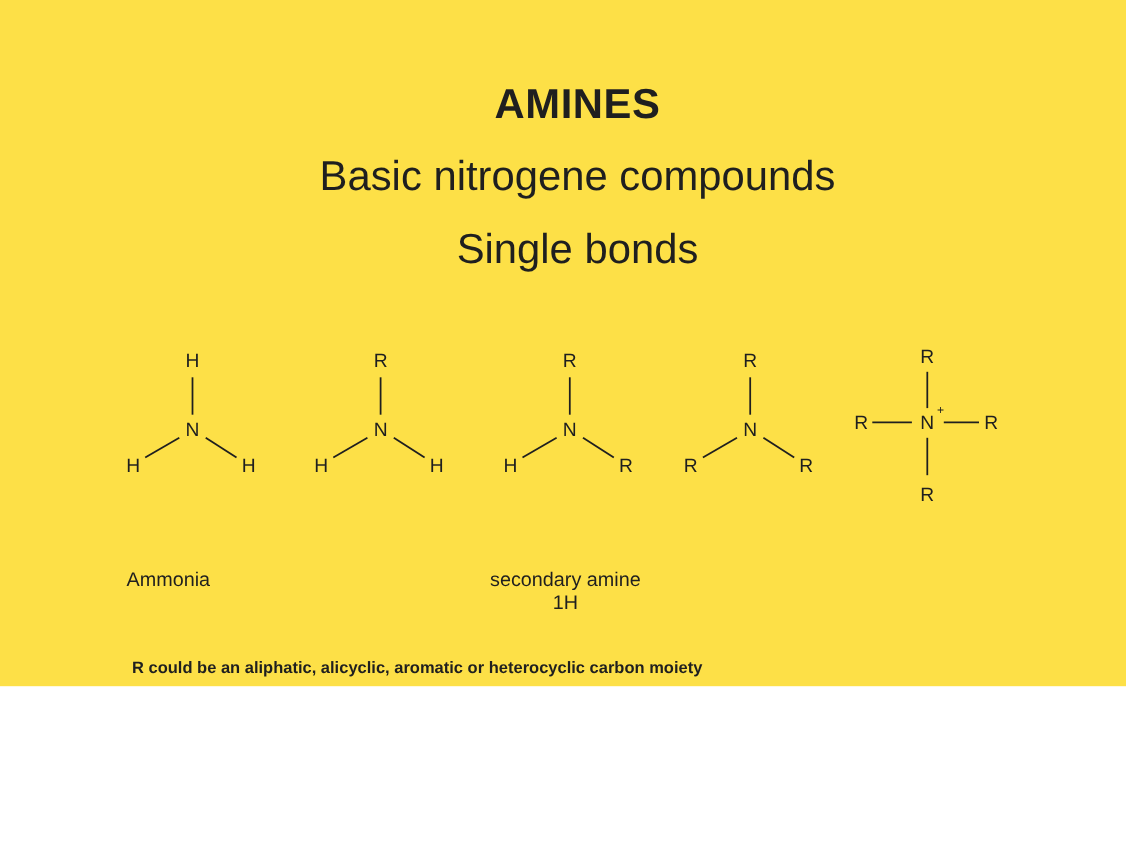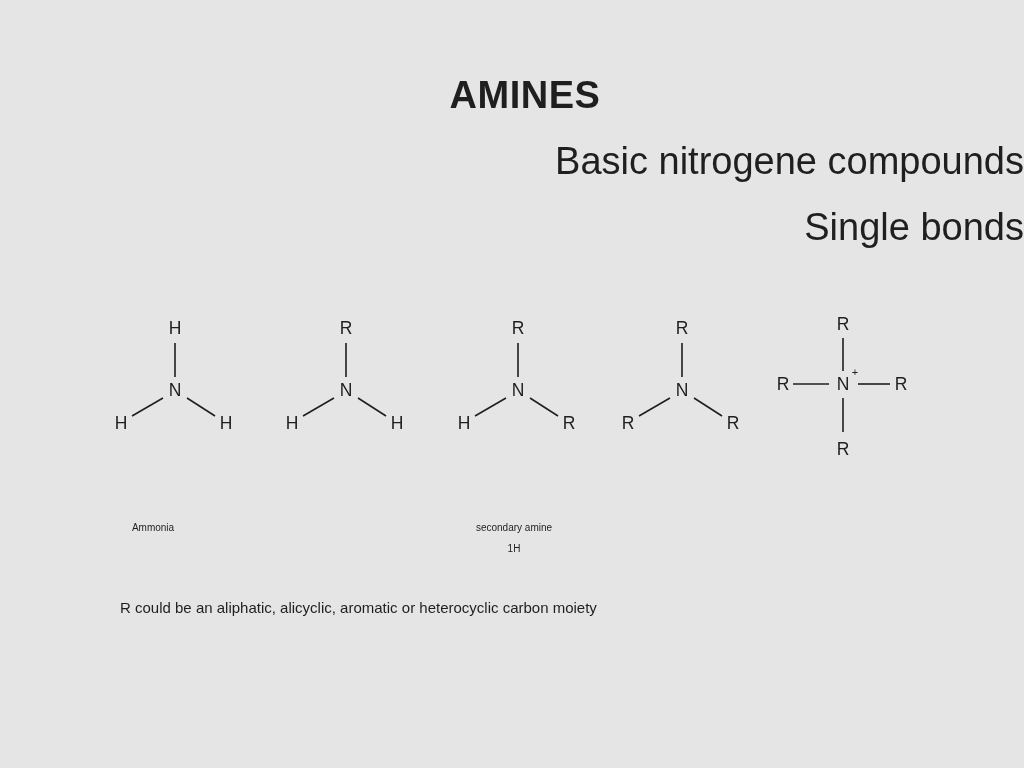--- a/index.html
+++ b/index.html
@@ -4,70 +4,70 @@
 <style>
   * { margin: 0; padding: 0; box-sizing: border-box; }
   html, body { background: #ffffff; }
   body {
     font-family: "Liberation Sans", sans-serif;
     color: #1f1f1f;
   }
   .slide {
     position: relative;
     width: 1024px;
-    height: 768px;
-    background: #e5e5e5;
+    height: 624px;
+    background: #fde047;
     overflow: hidden;
   }
   .header {
     position: absolute;
     top: 62px;
     left: 26px;
     right: 0;
     text-align: center;
   }
   .title {
     font-size: 38px;
     font-weight: 700;
     line-height: 66px;
     letter-spacing: 0.5px;
   }
   .subtitle {
     font-size: 38px;
     font-weight: 400;
     line-height: 66px;
-    text-align: right;
   }
   .mol { position: absolute; overflow: visible; }
   .mol line { stroke: #1f1f1f; stroke-width: 1.6; }
   .atom {
     font-family: "Liberation Sans", sans-serif;
     font-size: 17.5px;
     fill: #1f1f1f;
     text-anchor: middle;
   }
   .charge {
     font-family: "Liberation Sans", sans-serif;
     font-size: 11px;
     fill: #1f1f1f;
     text-anchor: middle;
   }
   .caption {
     position: absolute;
     top: 517px;
     width: 220px;
     text-align: center;
-    font-size: 10px;
+    font-size: 18px;
     line-height: 21px;
   }
   .footnote {
     position: absolute;
     left: 120px;
     top: 599px;
     font-size: 15px;
+    font-weight: bold;
   }
 </style>
 </head>
 <body>
 
 <div class="slide">
 
   <div class="header">
     <div class="title">AMINES</div>
     <div class="subtitle">Basic nitrogene compounds</div>

